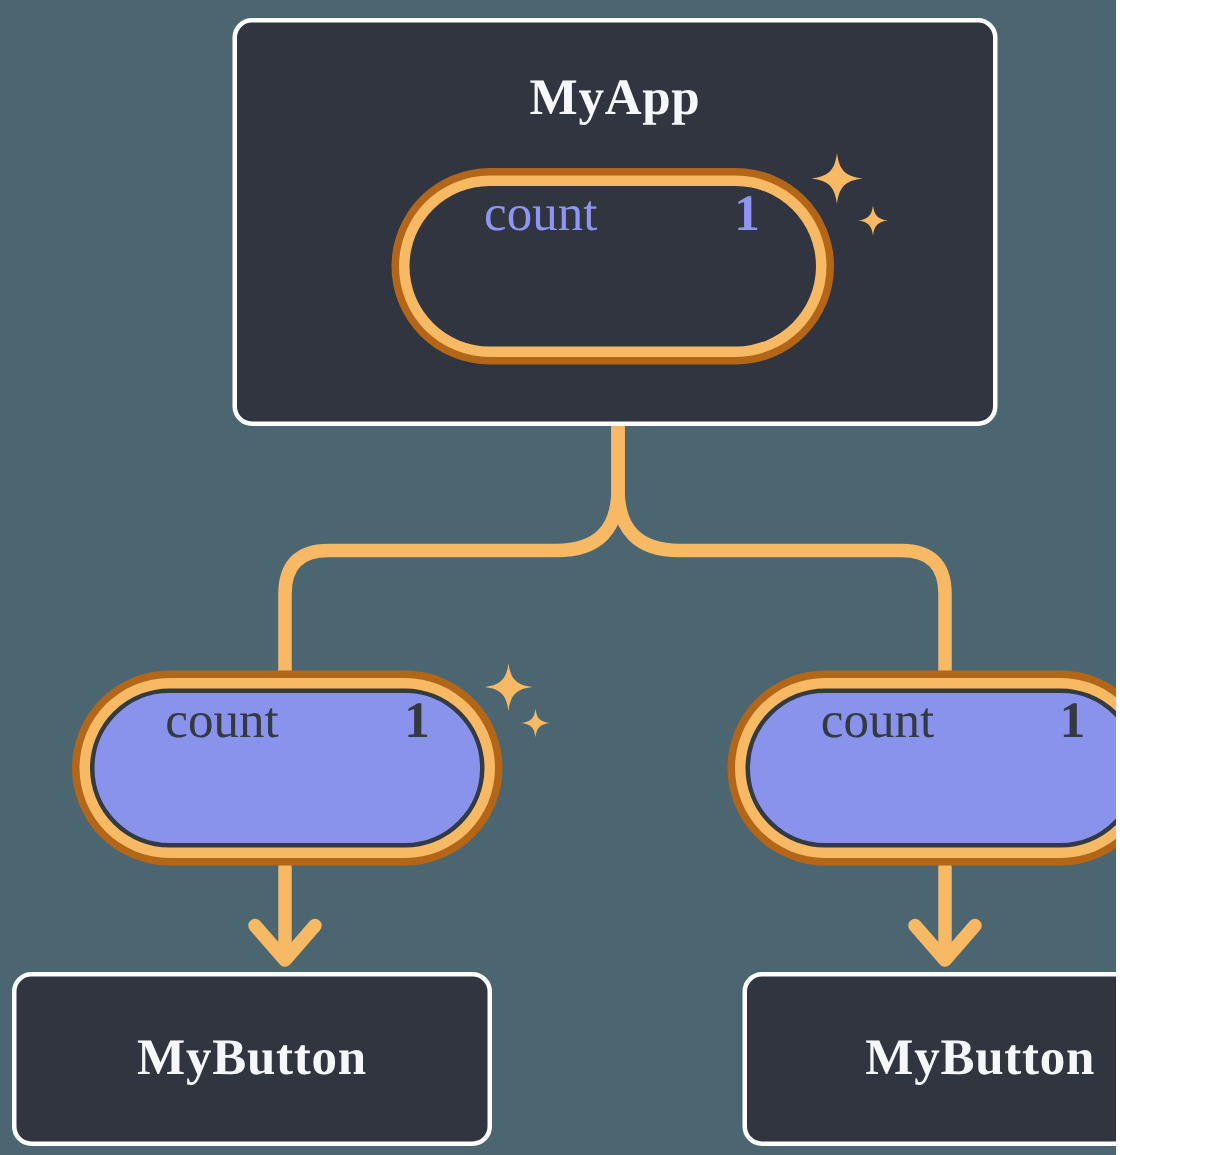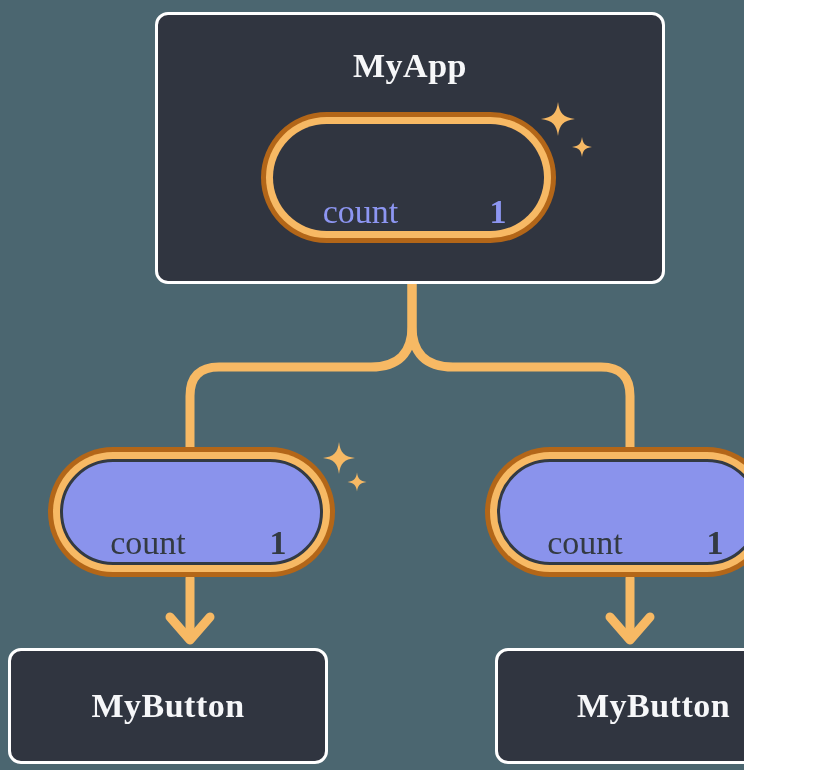--- a/index.html
+++ b/index.html
@@ -43,21 +43,21 @@
   .ring{
     background:var(--orange-light,#f7b964);
     border-radius:999px;
     padding:7px;
     height:100%;
     box-sizing:border-box;
   }
   .body{
     border-radius:999px;
     height:100%;
-    display:flex;align-items:flex-end;
+    display:flex;align-items:flex-start;
     overflow:hidden;
     box-sizing:border-box;
   }
   .body.dark{background:var(--node-fill,#303540);}
   .body.light{
     background:var(--lavender-fill,#8a93ec);
     border:3px solid var(--dark-text,#333a42);
   }
   .cell{display:flex;align-items:center;justify-content:center;font-size:34px;}
   .cell.label{flex:1;font-weight:500;}

